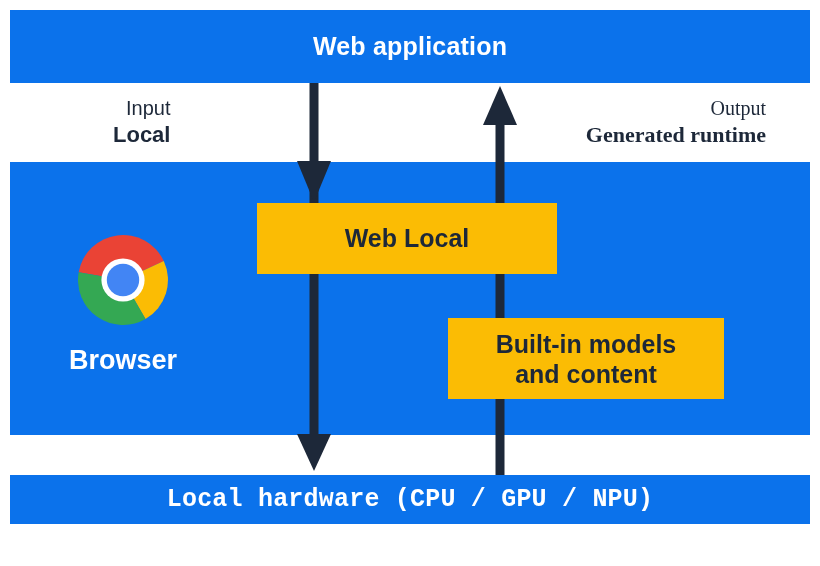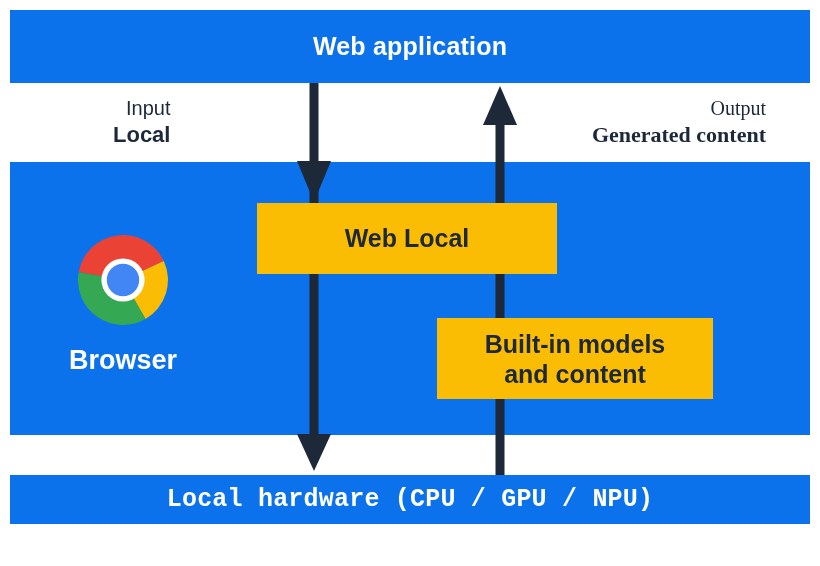--- a/index.html
+++ b/index.html
@@ -45,21 +45,21 @@
   .io-value{font-size:22px;line-height:27px;font-weight:bold;}
   
   .arrows{position:absolute;left:0;top:0;z-index:2;}
   
   .node{
     position:absolute;background:var(--yellow);z-index:3;
     display:flex;flex-direction:column;align-items:center;justify-content:center;
     color:var(--dark);font-weight:bold;text-align:center;
   }
   .node-webapis{left:257px;top:203px;width:300px;height:71px;font-size:25px;}
-  .node-builtin{left:437px;top:318px;width:276px;height:81px;font-size:25px;line-height:30px;}
+  .node-builtin{left:448px;top:318px;width:276px;height:81px;font-size:25px;line-height:30px;}
   
   .browser{
     position:absolute;left:63px;top:235px;width:120px;z-index:3;
     display:flex;flex-direction:column;align-items:center;
   }
   .chrome-logo{width:90px;height:90px;}
   .browser-label{
     margin-top:20px;color:var(--white);font-weight:bold;font-size:27px;
   }
 </style>
@@ -72,21 +72,21 @@
     <div class="bar-title">Web application</div>
   </div>
 
   <div class="io-left">
     <span class="io-kind">Input</span>
     <span class="io-value">Local</span>
   </div>
 
   <div class="io-right">
     <span class="io-kind">Output</span>
-    <span class="io-value">Generated content</span>
+    <span class="io-value">Generated runtime</span>
   </div>
 
   <div class="bar bar-mid"></div>
 
   <svg class="arrows" width="820" height="566" viewBox="0 0 820 566" aria-hidden="true">
 
     <g>
       <line x1="314" y1="83" x2="314" y2="437" stroke="var(--dark)" stroke-width="9"></line>
       <polygon points="297,161 331,161 314,202" fill="var(--dark)"></polygon>
       <polygon points="297,434 331,434 314,471" fill="var(--dark)"></polygon>

